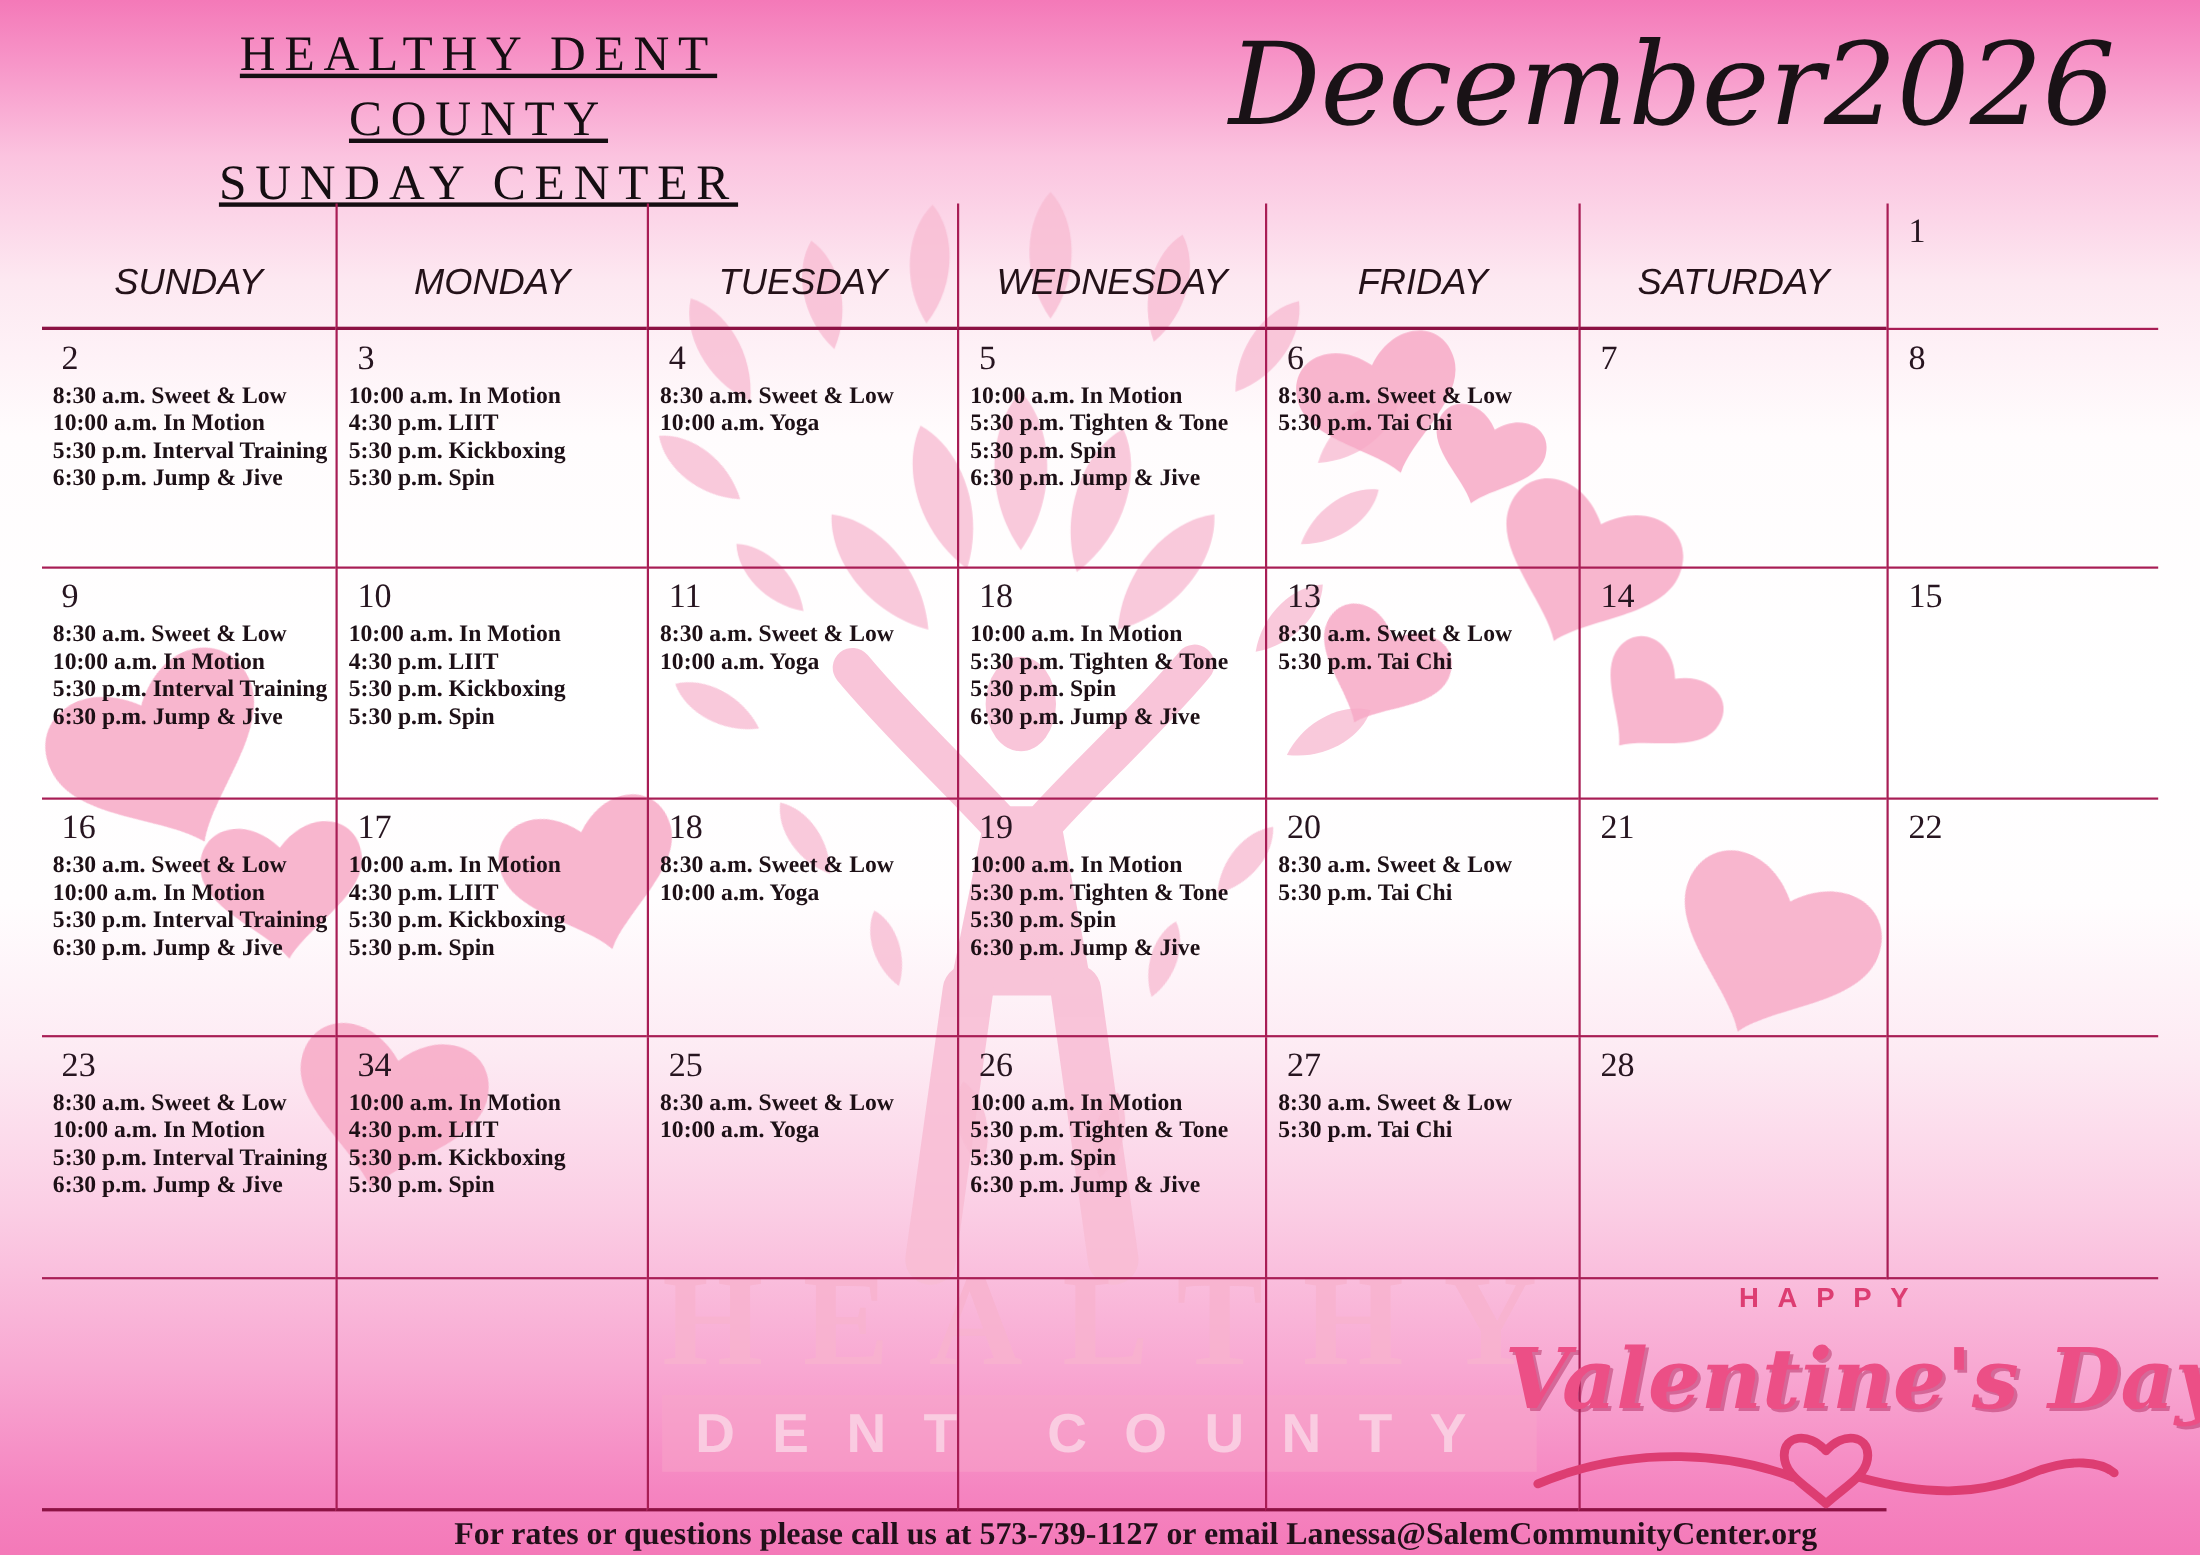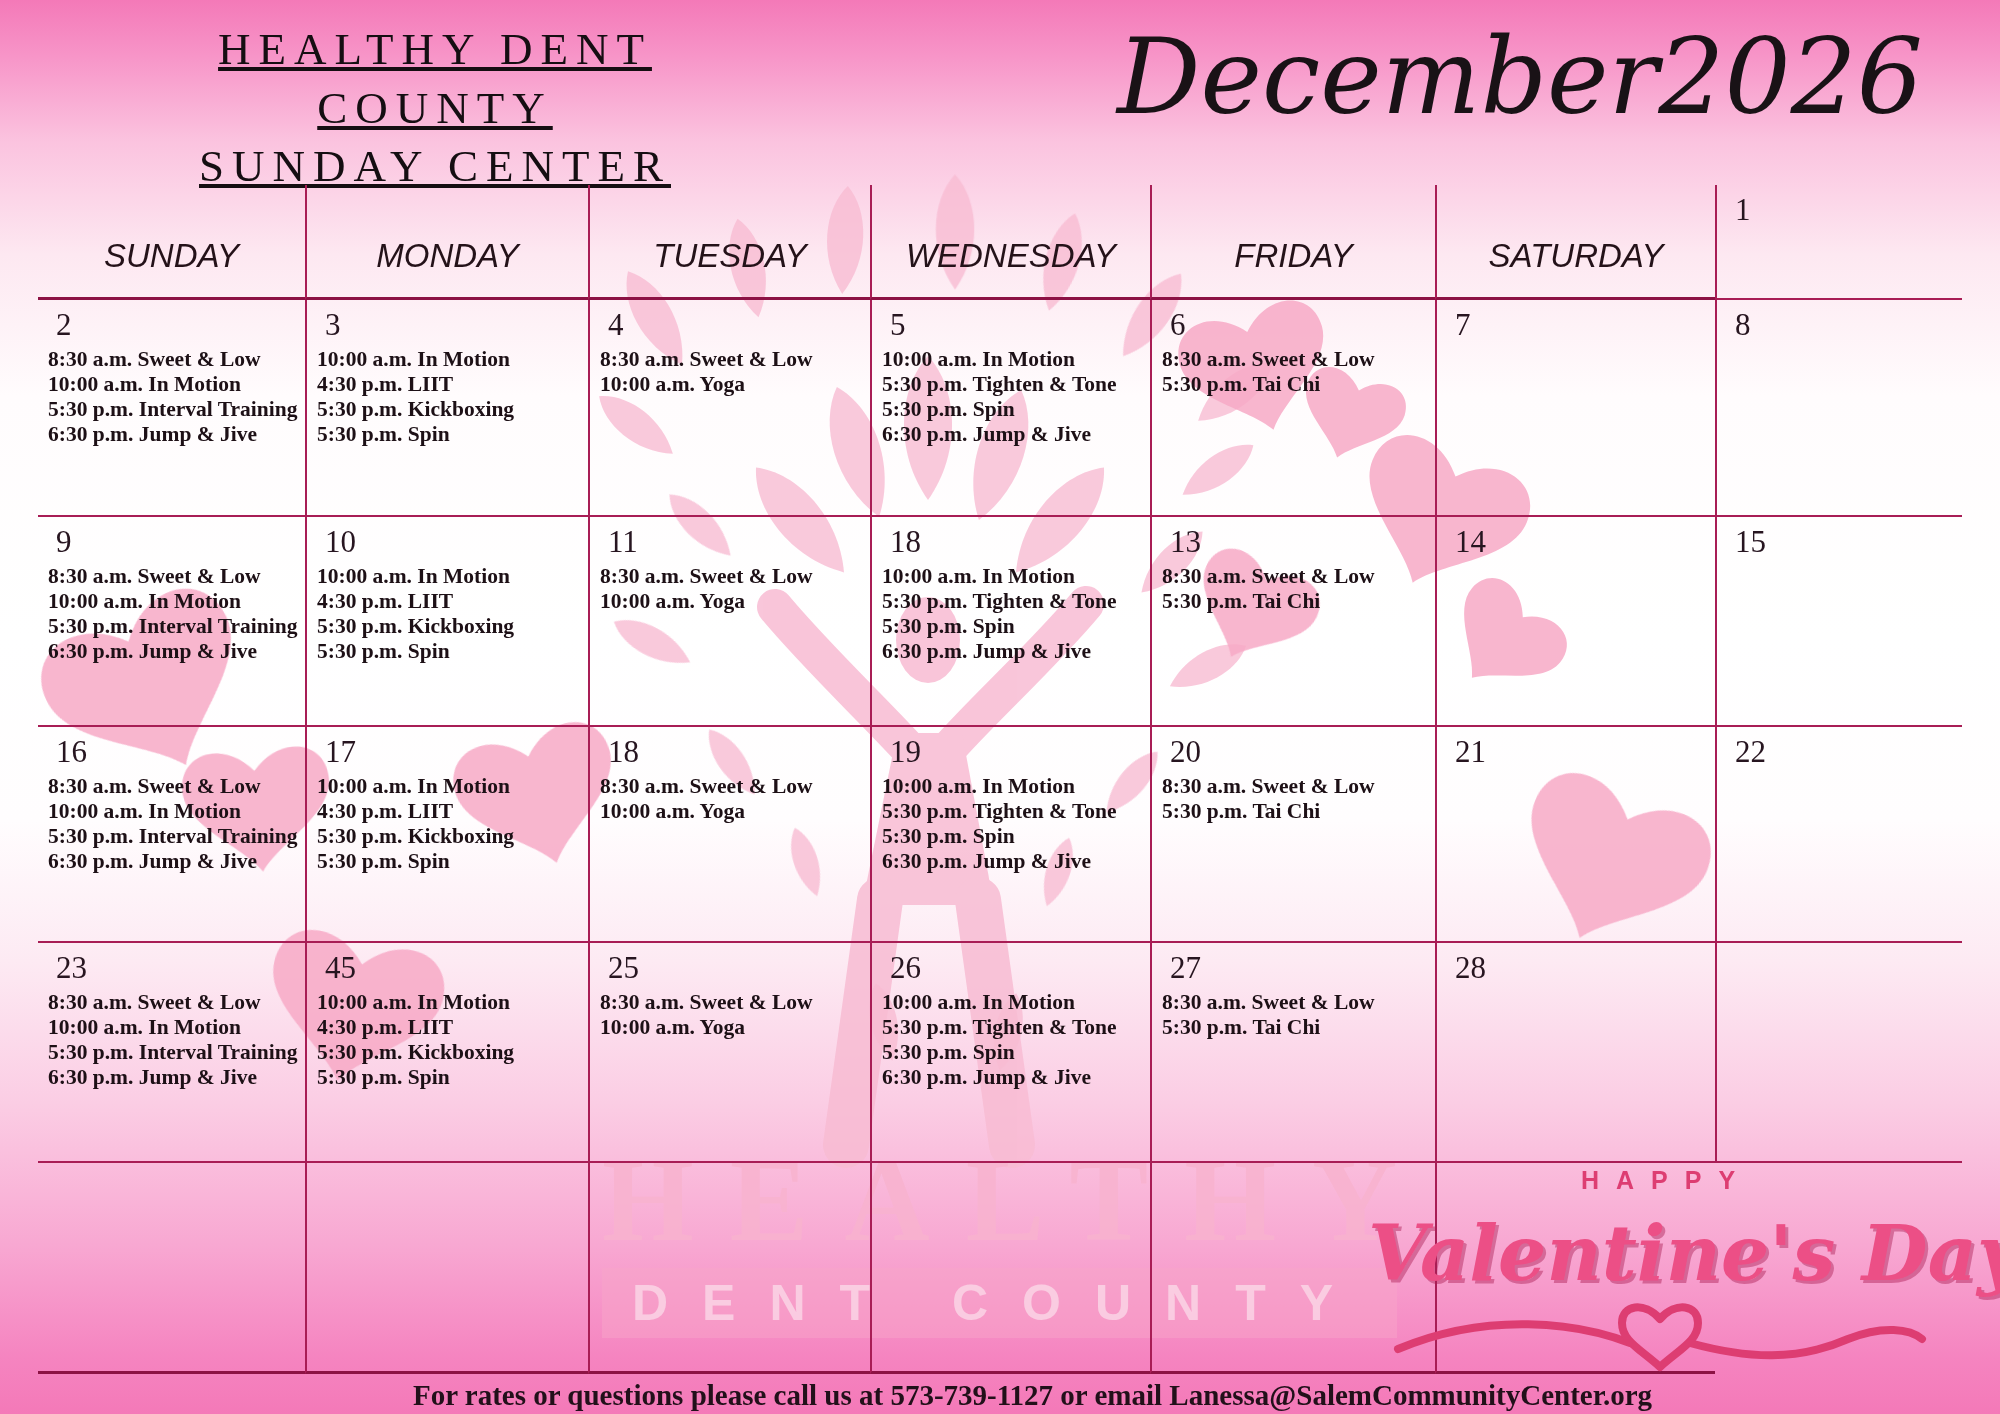--- a/index.html
+++ b/index.html
@@ -248,21 +248,21 @@
         <div class="daynum">22</div>
       </div>
       <div class="cell">
         <div class="daynum">23</div>
         <div class="event">8:30 a.m. Sweet &amp; Low</div>
         <div class="event">10:00 a.m. In Motion</div>
         <div class="event">5:30 p.m. Interval Training</div>
         <div class="event">6:30 p.m. Jump &amp; Jive</div>
       </div>
       <div class="cell">
-        <div class="daynum">45</div>
+        <div class="daynum">34</div>
         <div class="event">10:00 a.m. In Motion</div>
         <div class="event">4:30 p.m. LIIT</div>
         <div class="event">5:30 p.m. Kickboxing</div>
         <div class="event">5:30 p.m. Spin</div>
       </div>
       <div class="cell">
         <div class="daynum">25</div>
         <div class="event">8:30 a.m. Sweet &amp; Low</div>
         <div class="event">10:00 a.m. Yoga</div>
       </div>

